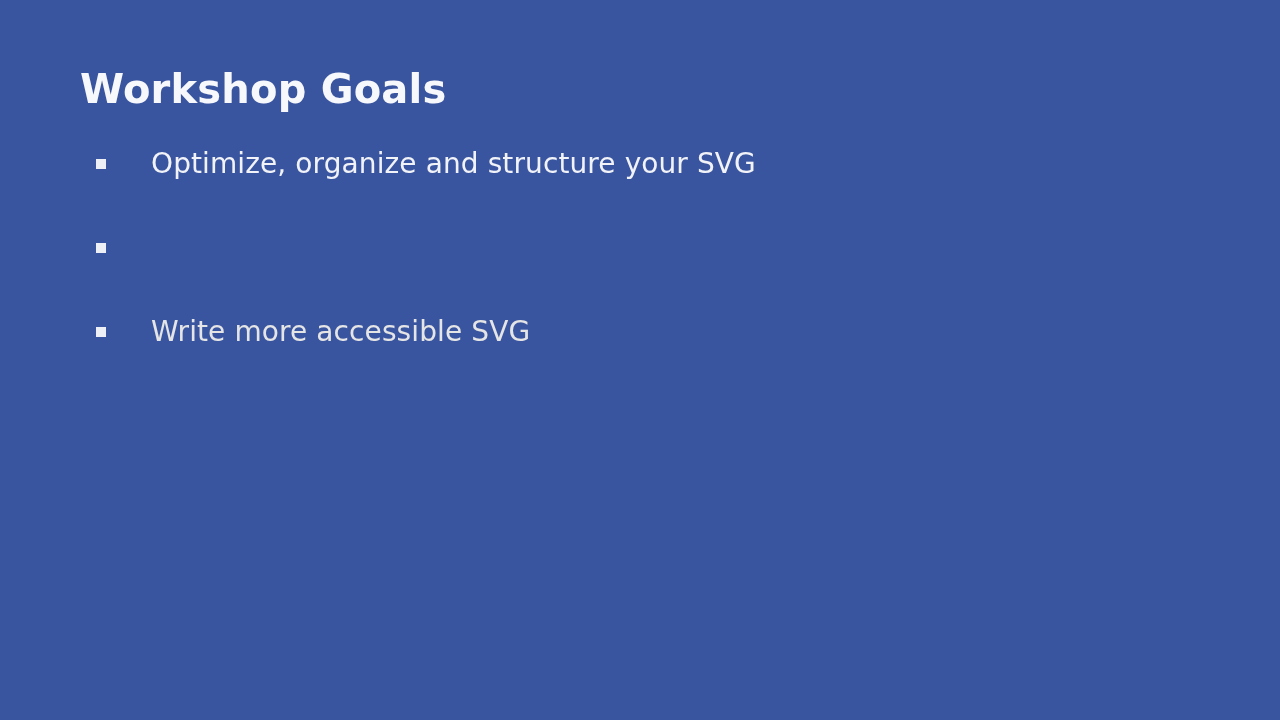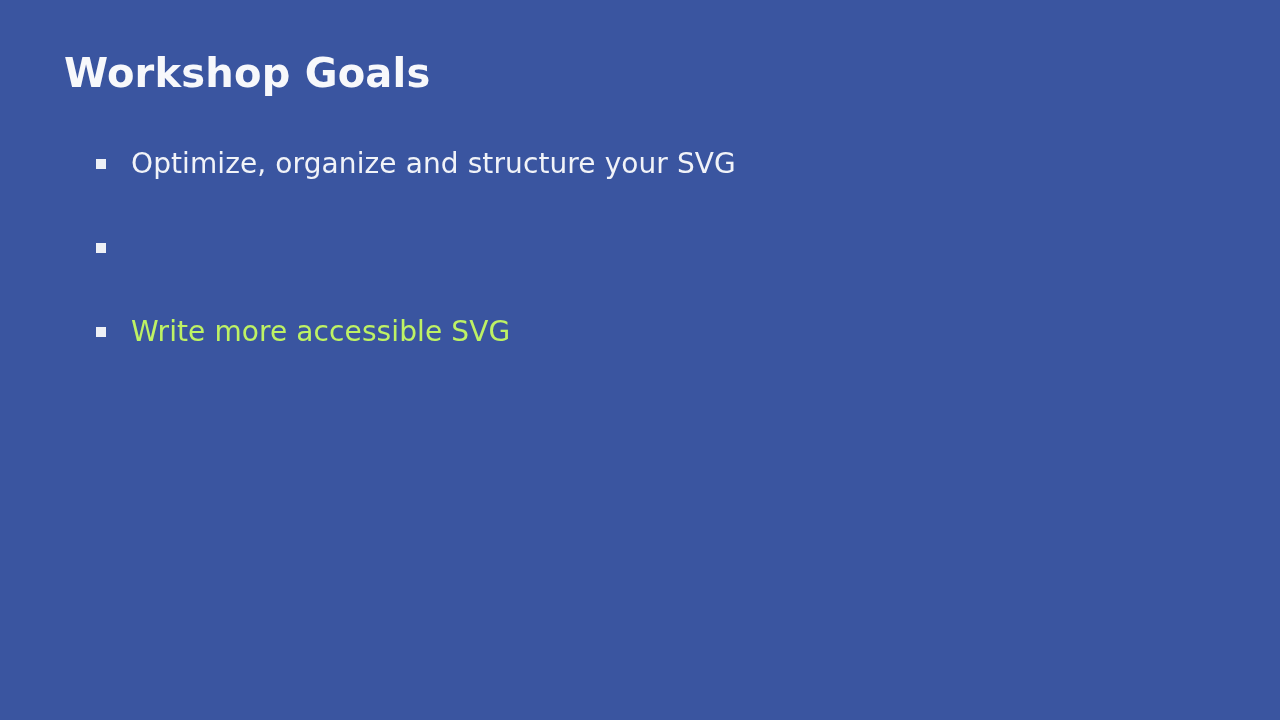--- a/index.html
+++ b/index.html
@@ -21,21 +21,21 @@
     width: 1280px;
     height: 720px;
     background: #3A55A0;
     overflow: hidden;
   }
 
   .slide-title {
     position: absolute;
     left: 64px;
     top: 45px;
-    margin: 0;
+    margin: 16px;
     font-family: "DejaVu Sans", "Liberation Sans", sans-serif;
     font-size: 40px;
     font-weight: 700;
     line-height: 56px;
     letter-spacing: 0.2px;
     color: #F7F8FB;
     white-space: nowrap;
   }
 
   .bullet-list {
@@ -45,20 +45,21 @@
     margin: 0;
     padding: 0;
     list-style: none;
     width: 1100px;
   }
 
   .bullet-item {
     display: flex;
     align-items: flex-start;
     height: 84px;
+    gap: 20px;
   }
 
   .bullet-marker {
     flex: 0 0 auto;
     width: 10px;
     height: 10px;
     margin-top: 13px;
     background: #EDF0F6;
   }
 
@@ -87,18 +88,18 @@
       <span class="bullet-marker" style="background: rgb(237, 240, 246);"></span>
       <span class="bullet-text" style="color: rgb(241, 243, 248);">Optimize, organize and structure your SVG</span>
     </li>
 
     <li class="bullet-item">
       <span class="bullet-marker" style="background: rgb(237, 240, 246);"></span>
     </li>
 
     <li class="bullet-item">
       <span class="bullet-marker" style="background: rgb(237, 240, 246);"></span>
-      <span class="bullet-text" style="color: #bef264;">Write more accessible SVG</span>
+      <span class="bullet-text" style="color: #e5e5e5;">Write more accessible SVG</span>
     </li>
 
   </ul>
 
 </div>
 
 </body></html>

